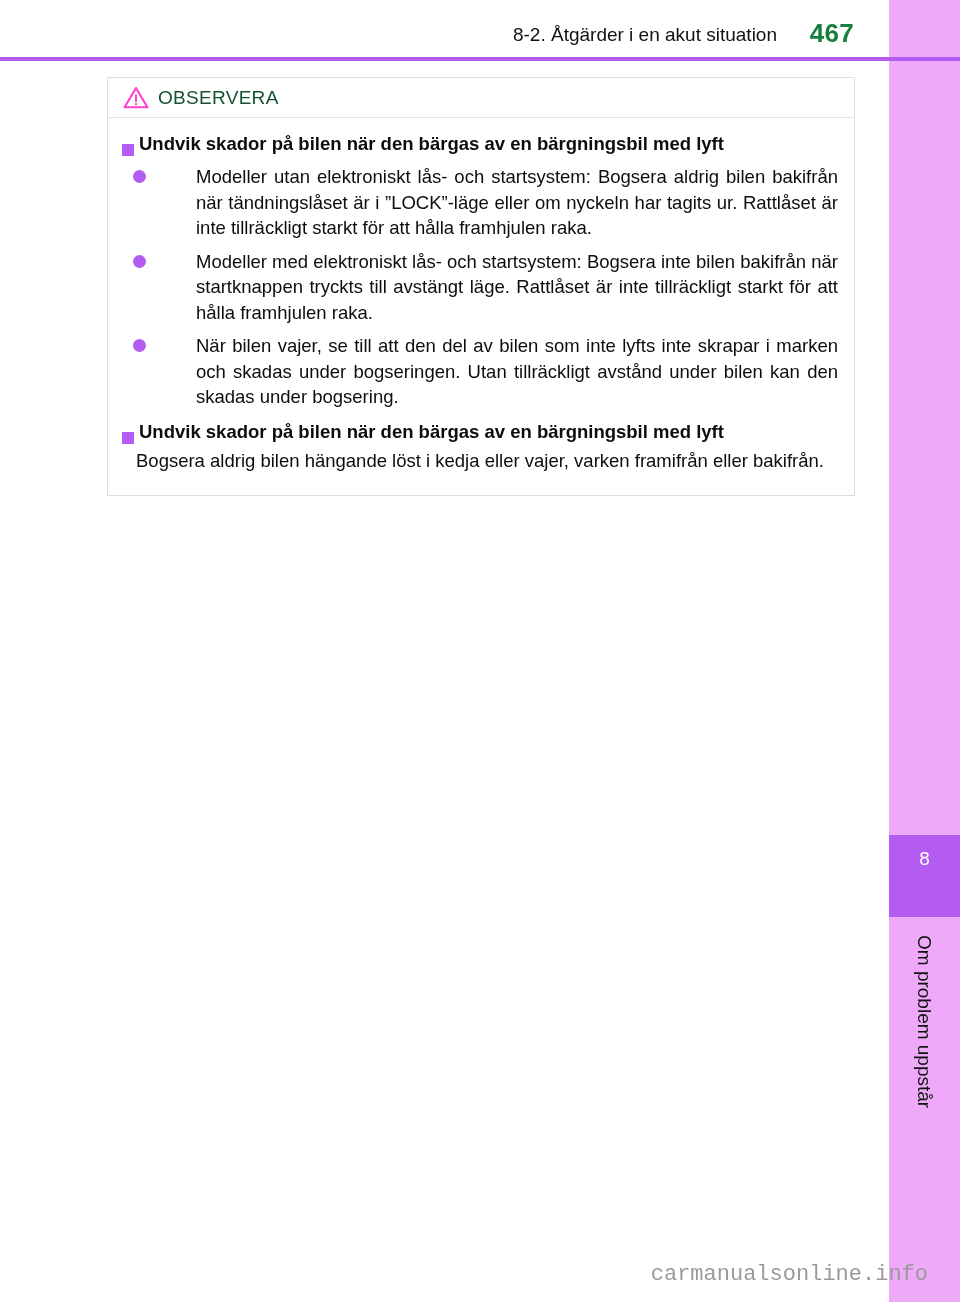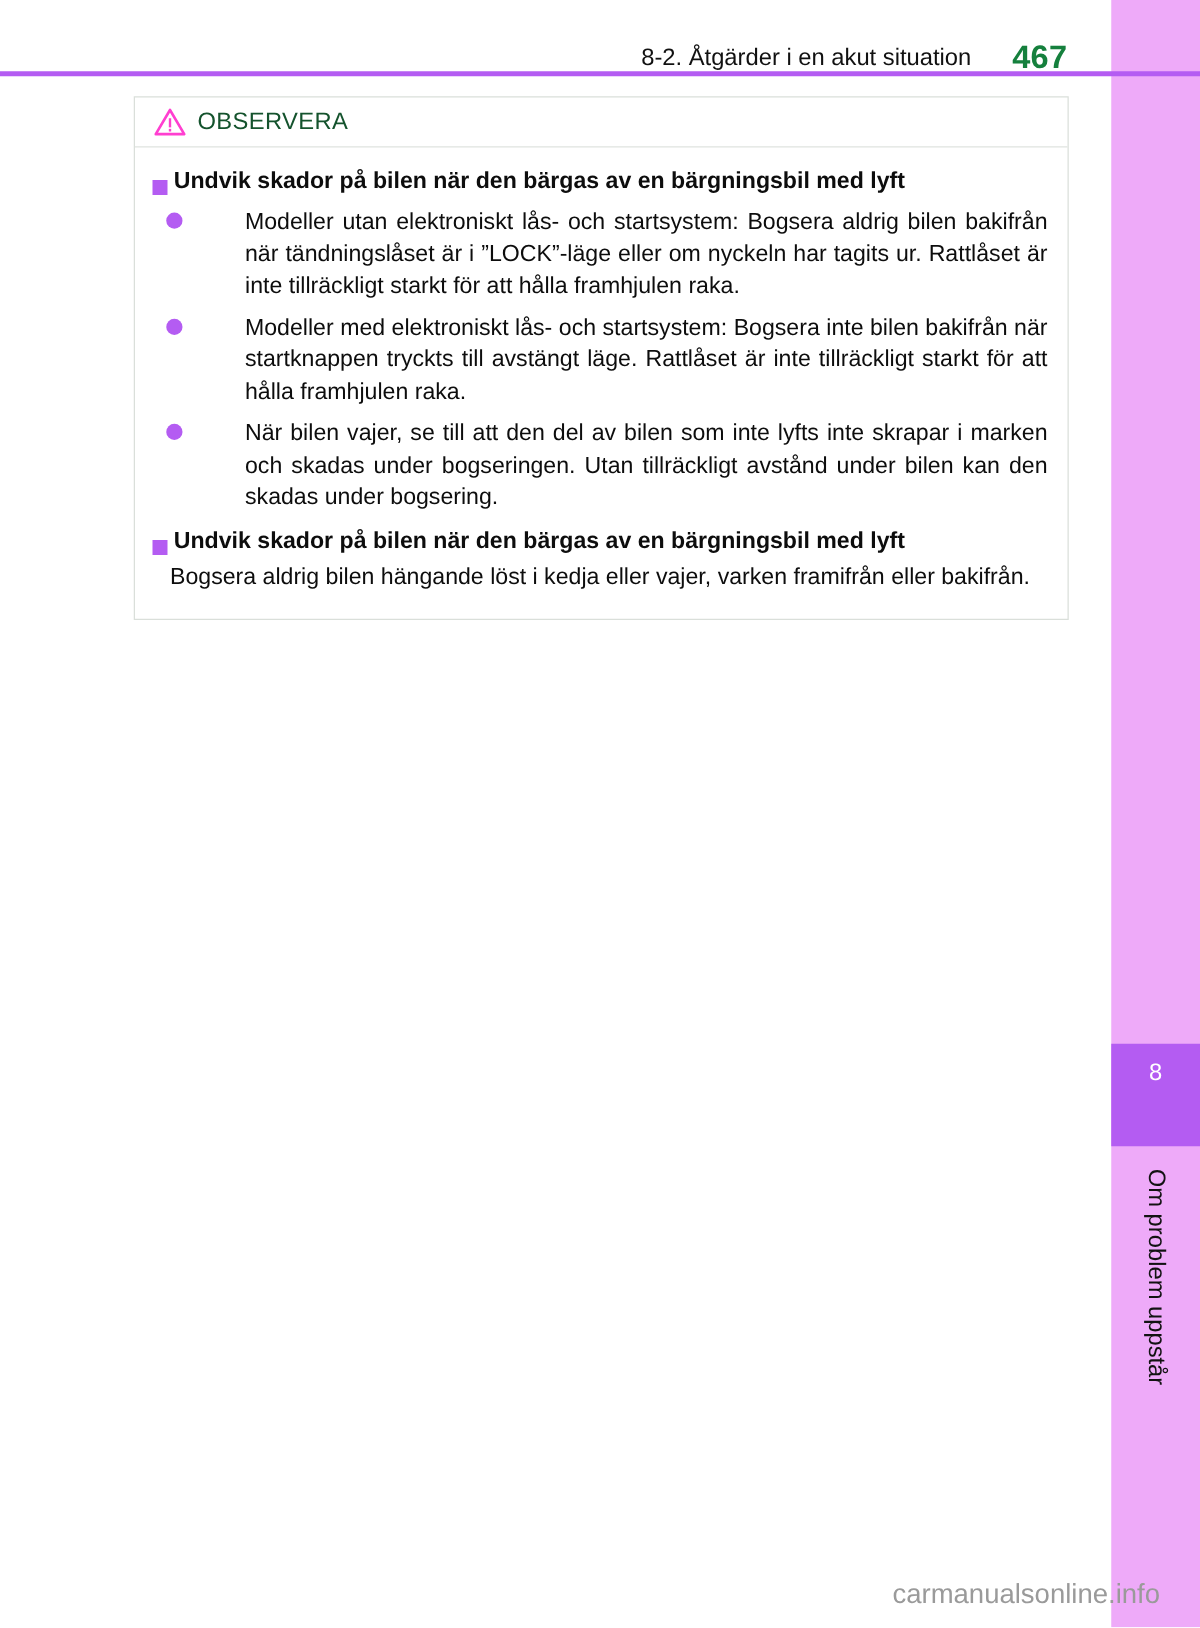--- a/index.html
+++ b/index.html
@@ -60,21 +60,21 @@
     writing-mode: vertical-rl;
     text-orientation: mixed;
     padding-left: 8px;
     box-sizing: border-box;
     font-family: "Liberation Sans", sans-serif;
   }
 
   
   .page-header {
     position: absolute;
-    top: 12px;
+    top: 0;
     left: 0;
     width: 889px;
     height: 54px;
   }
   .header-section {
     position: absolute;
     right: 112px;
     top: 24px;
     font-size: 19px;
     line-height: 22px;
@@ -194,21 +194,21 @@
   
   .watermark {
     position: absolute;
     left: 0;
     top: 1262px;
     width: 928px;
     text-align: right;
     font-size: 22px;
     line-height: 26px;
     color: #9a9a9a;
-    font-family: Liberation Sans, sans-serif;
+    font-family: Liberation Mono, monospace;
   }
 </style>
 </head>
 <body>
 
 <div id="page">
 
   <div class="side-column">
     <div class="side-chapter-tab">
       <div class="side-chapter-number">8</div>

